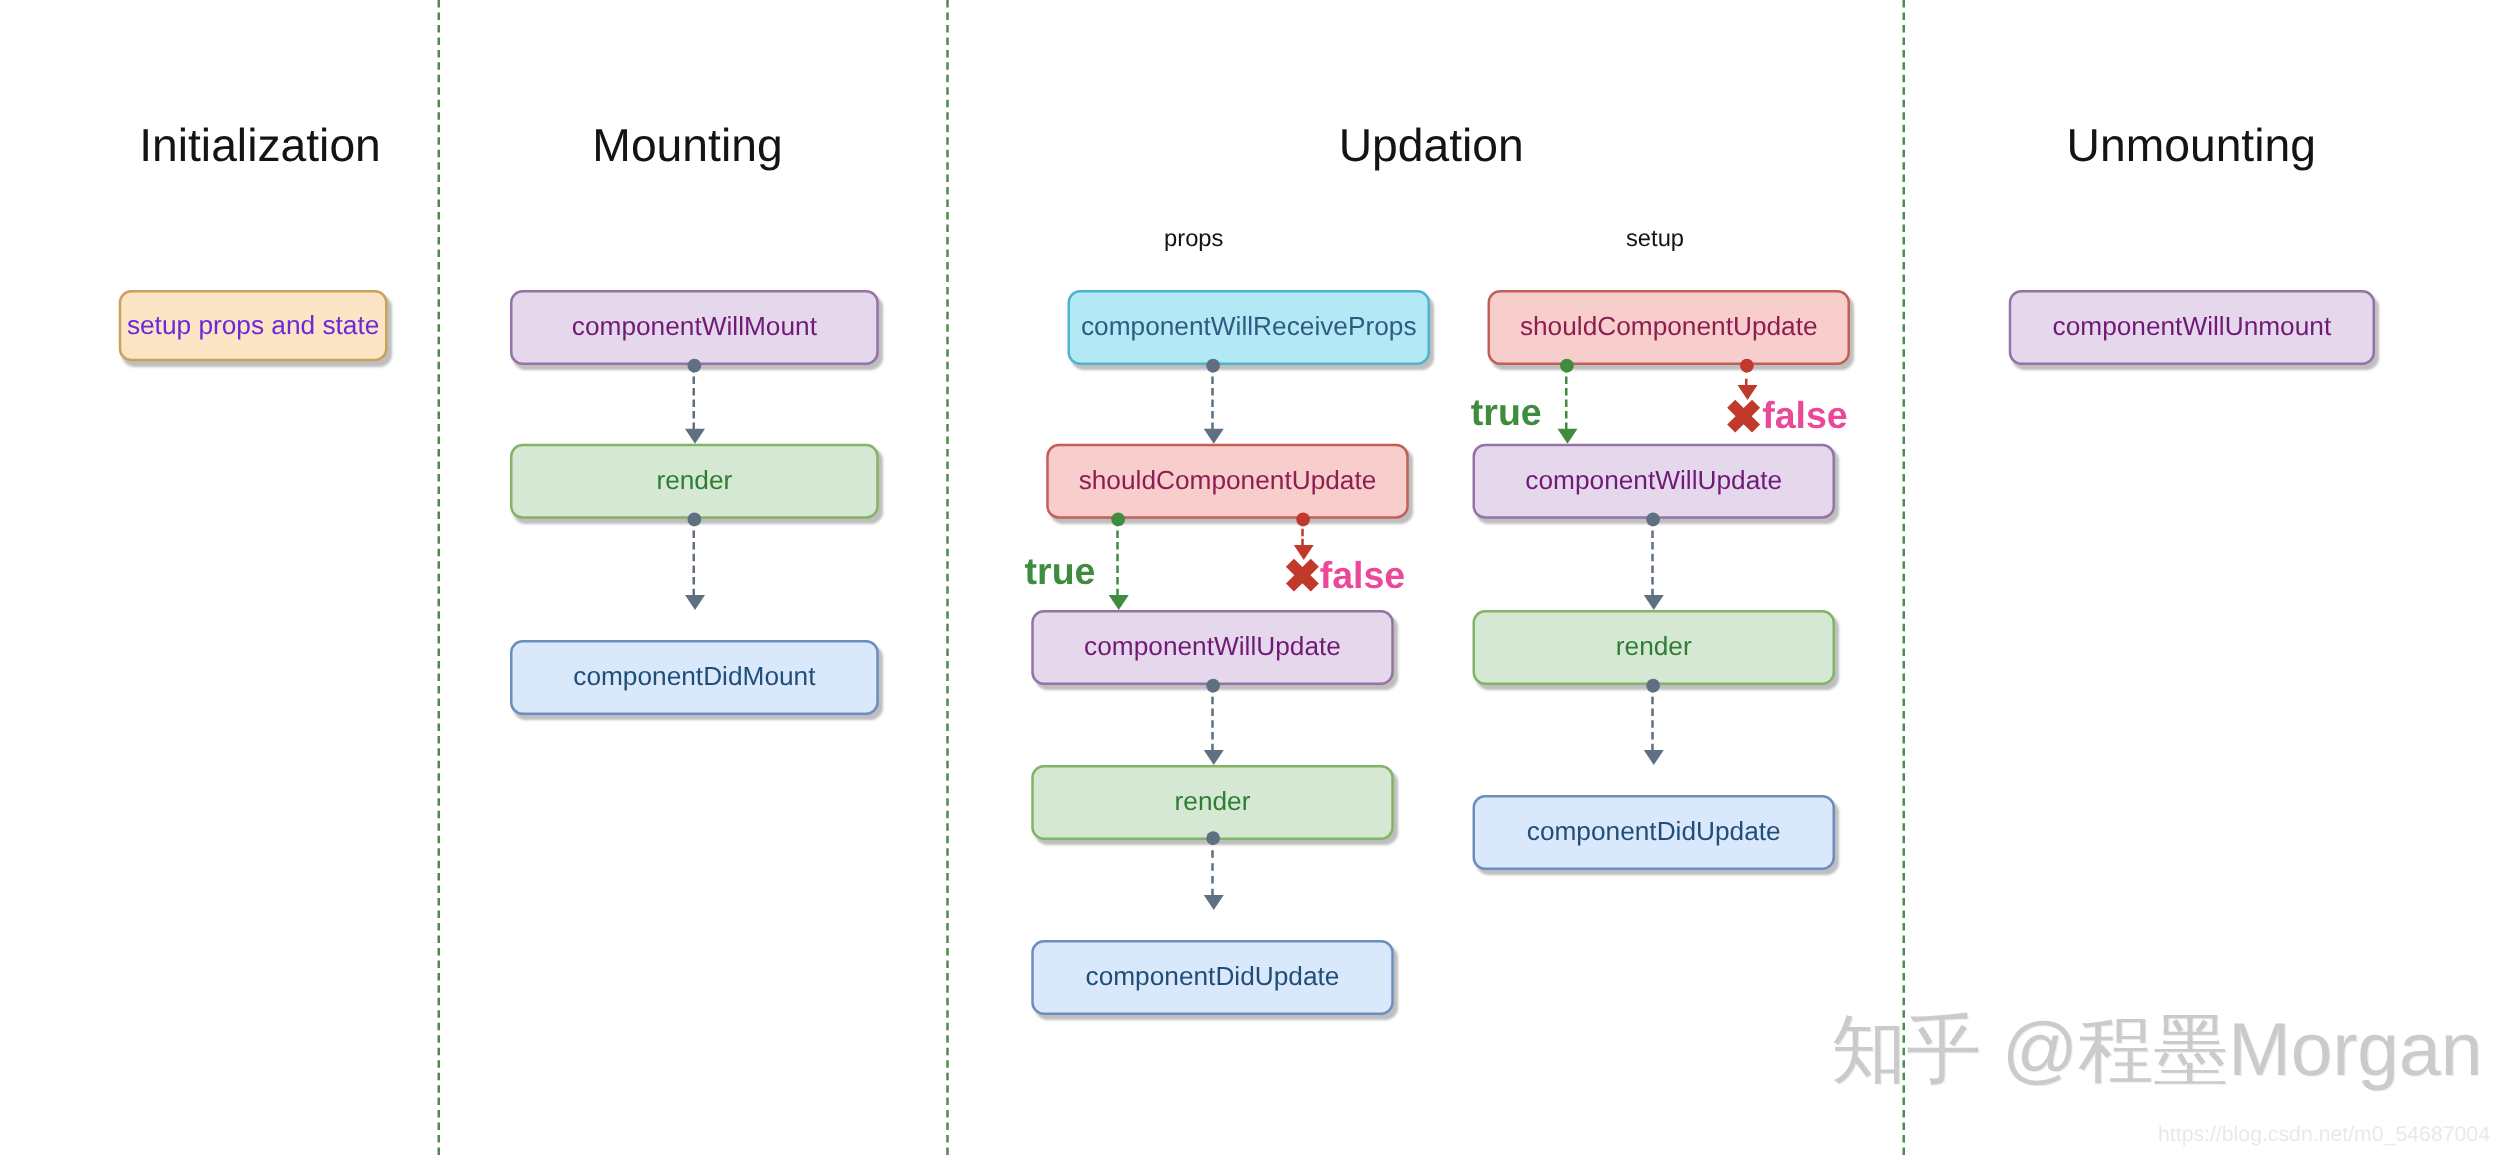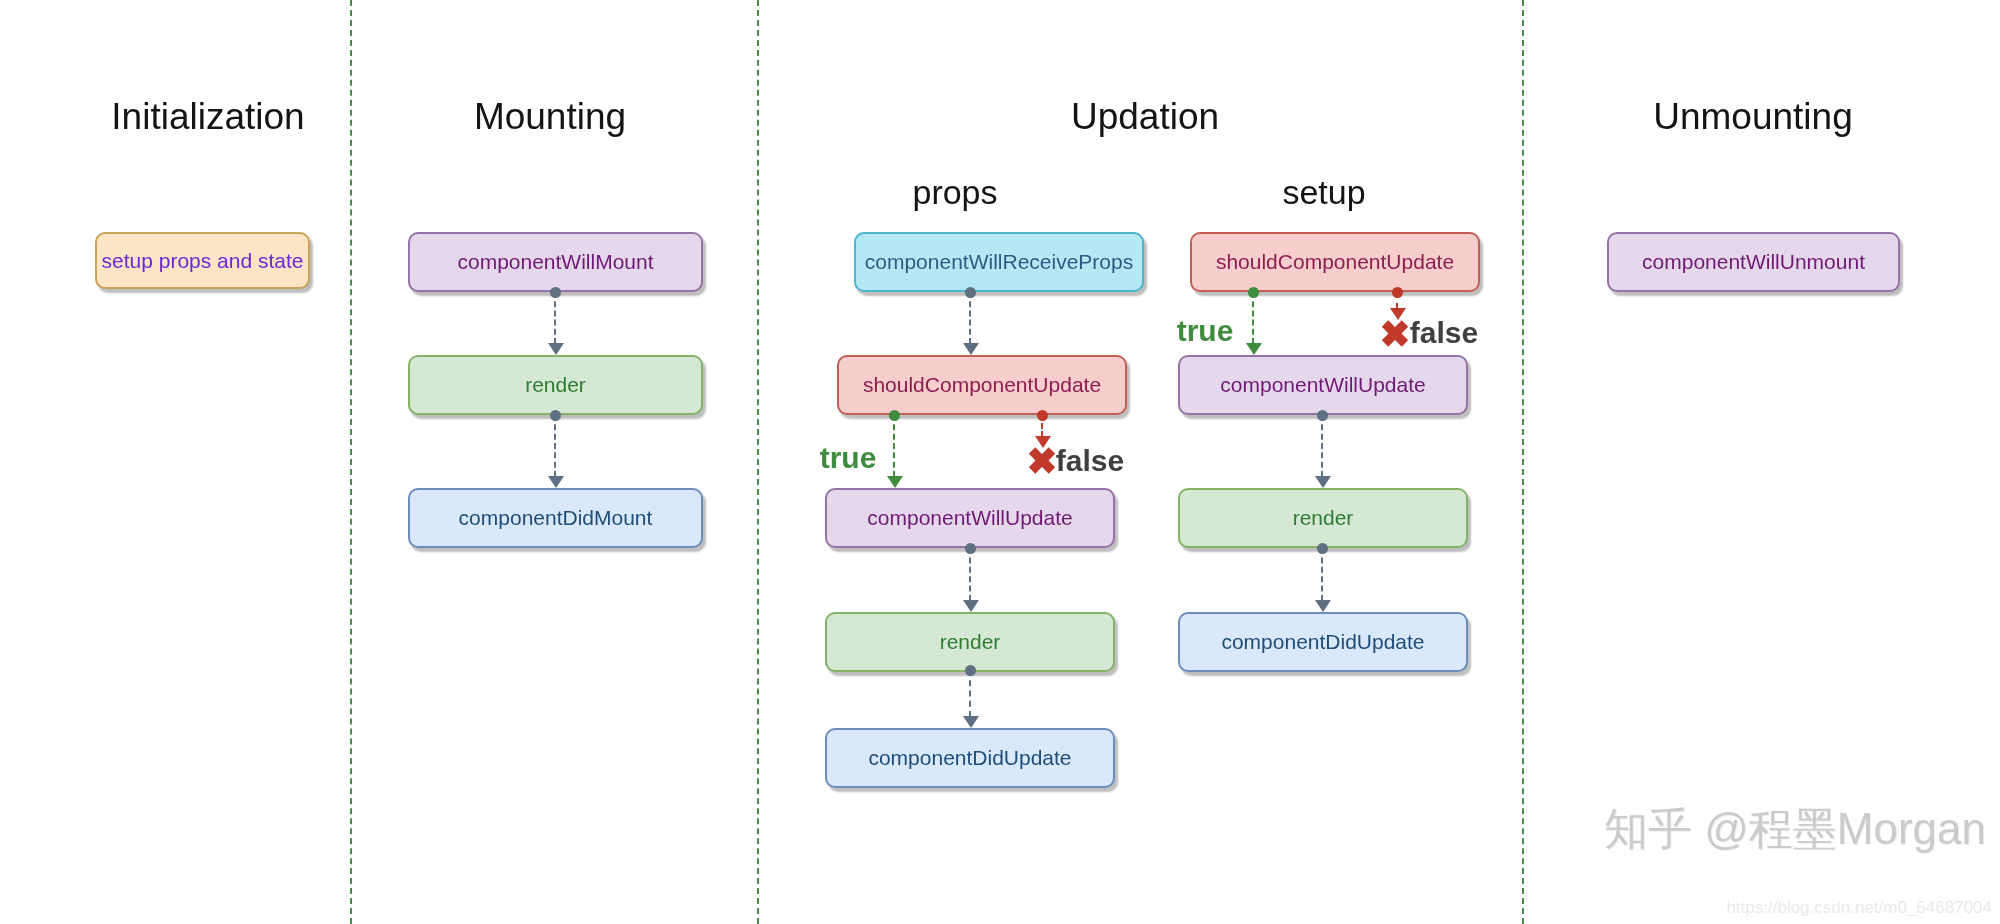--- a/index.html
+++ b/index.html
@@ -10,61 +10,61 @@
   .sep {
     position:absolute; top:0; bottom:0; width:0;
     border-left:2px dashed #4C8C4C;
   }
   .phase-title {
     position:absolute; transform:translate(-50%,-50%);
     font-size:37px; font-weight:500; color:#141414; white-space:nowrap;
   }
   .sub-title {
     position:absolute; transform:translate(-50%,-50%);
-    font-size:34px; font-weight:500; color:#141414; white-space:nowrap;
+    font-size:19px; font-weight:500; color:#141414; white-space:nowrap;
   }
   .box {
     position:absolute; border-radius:10px; border:2px solid;
     display:flex; align-items:center; justify-content:center;
     font-size:21px; white-space:nowrap;
     box-shadow:3px 4px 2px rgba(110,110,110,0.45);
     box-sizing:border-box;
   }
   .box.orange { background:#FCE5C4; border-color:#C9A25B; color:#6d28d9; }
   .box.purple { background:#E5D8EC; border-color:#9673A6; color:#701a75; }
   .box.green  { background:#D5E8D4; border-color:#82B366; color:#2E7D32; }
-  .box.blue   { background:#DAE8FC; border-color:#6C8EBF; color:#1F4E79; }
+  .box.blue   { background:#DAE8FC; border-color:#6C8EBF; color:#1F4E79;margin-top:24px; }
   .box.cyan   { background:#B3E9F5; border-color:#4DB3CF; color:#2F5B82;margin-left:29px; }
   .box.red    { background:#F8CECC; border-color:#C26058; color:#8E1D52;margin-left:12px; }
   .arrow {
     position:absolute; width:0;
     border-left:2px dashed var(--c);
   }
   .arrow .dot {
     position:absolute; left:-6px; top:-5px; width:11px; height:11px;
     border-radius:50%; background:var(--c);
   }
   .arrow .head {
     position:absolute; left:-8px; bottom:-11px; width:0; height:0;
     border-left:8px solid transparent; border-right:8px solid transparent;
     border-top:12px solid var(--c);
   }
   .branch-label {
     position:absolute; transform:translate(-50%,-50%);
     font-size:30px; font-weight:700; white-space:nowrap;
   }
   .branch-label.true  { color:#3F8C3F; }
-  .branch-label.false { color:#404040;text-align:right; }
+  .branch-label.false { color:#ec4899;text-align:right; }
   .x-mark {
     position:absolute; transform:translate(-50%,-50%);
     font-size:37px; font-weight:bold; color:#C0392B; line-height:1;
   }
   .watermark {
     position:absolute; right:14px; top:800px;
-    font-size:44px; color:#cbcbcb; white-space:nowrap;
+    font-size:60px; color:#cbcbcb; white-space:nowrap;
     text-shadow:1px 1px 0 #efefef;
   }
   .watermark-url {
     position:absolute; right:8px; top:898px;
     font-size:17px; color:#e9e9e9; white-space:nowrap;
   }
 </style>
 </head>
 <body>
 

